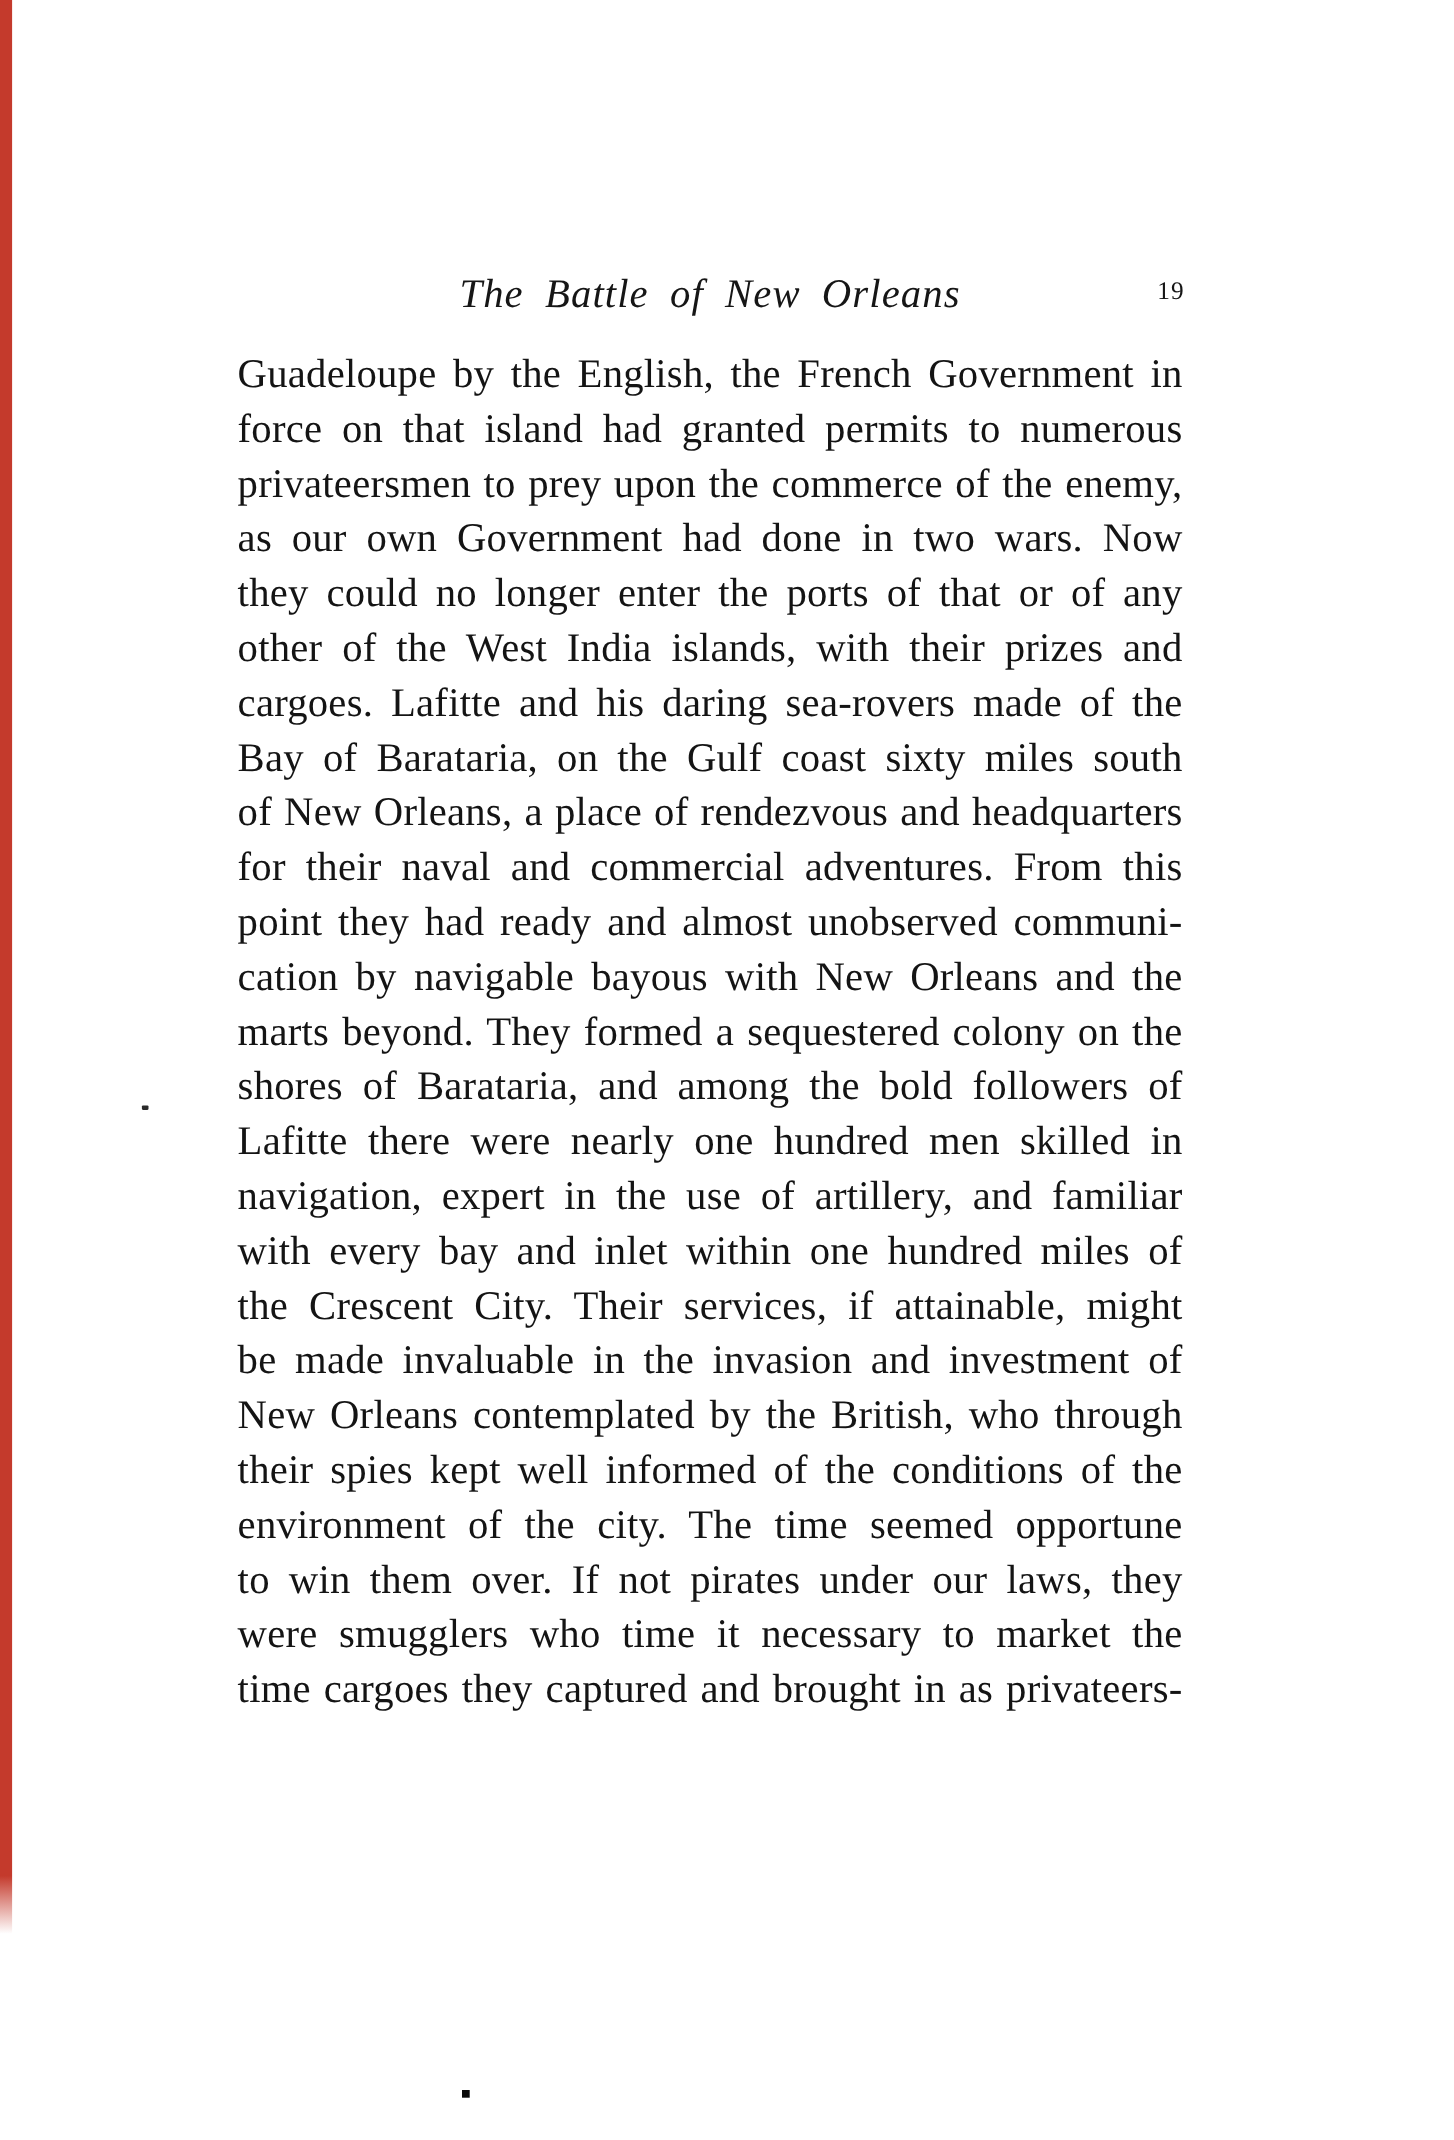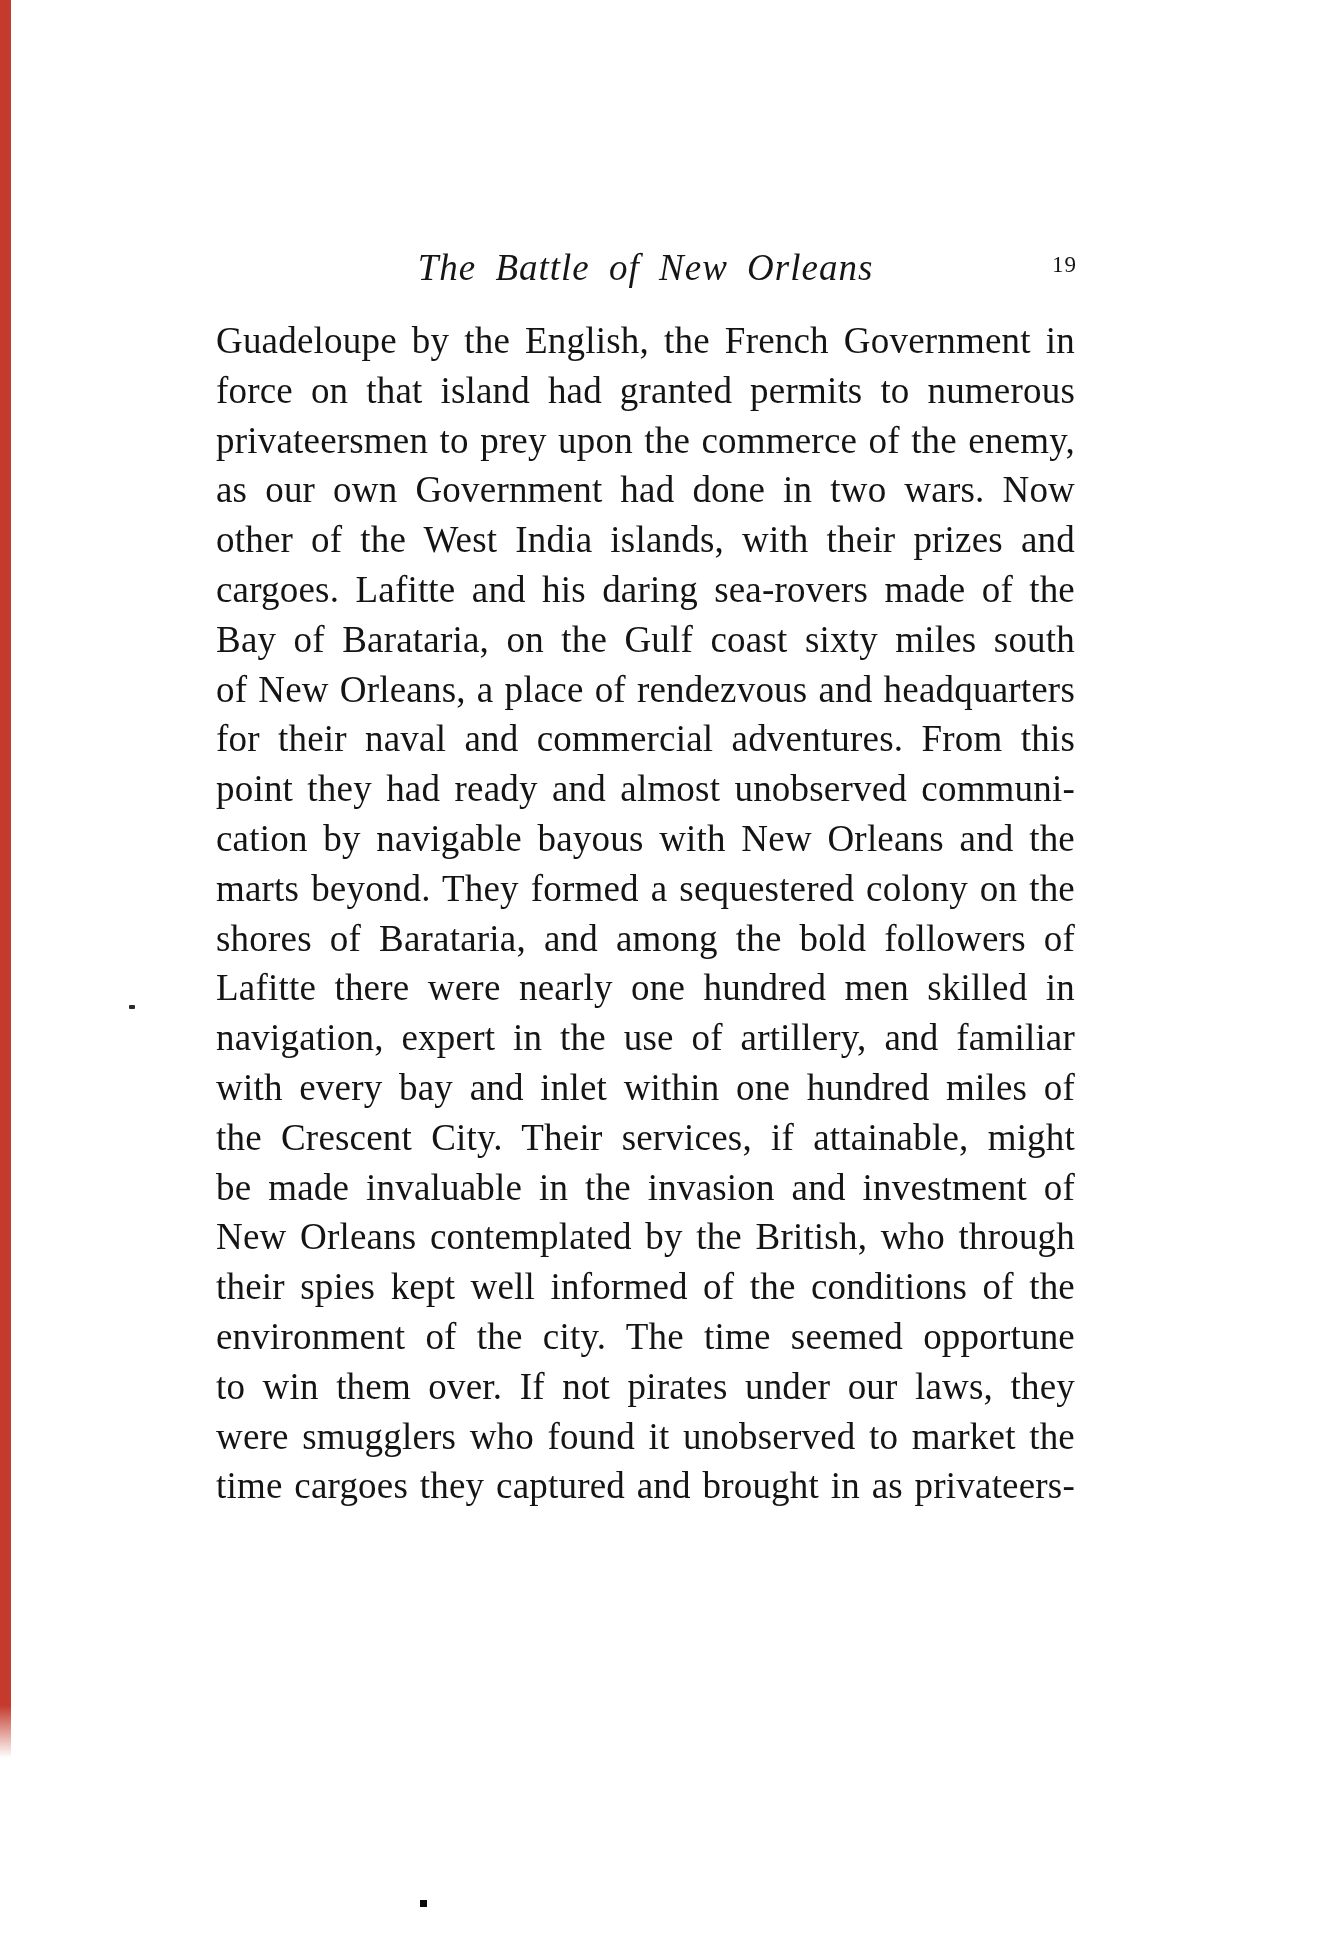--- a/index.html
+++ b/index.html
@@ -100,38 +100,39 @@
   <div id="running-head">
     <div id="page-title">The Battle of New Orleans</div>
     <div id="page-number">19</div>
   </div>
 
   <div id="body-block">
       <div class="body-line">Guadeloupe by the English, the French Government in</div>
       <div class="body-line">force on that island had granted permits to numerous</div>
       <div class="body-line">privateersmen to prey upon the commerce of the enemy,</div>
       <div class="body-line">as our own Government had done in two wars. Now</div>
+      <div class="body-line">they could no longer enter the ports of that or of any</div>
       <div class="body-line">other of the West India islands, with their prizes and</div>
       <div class="body-line">cargoes. Lafitte and his daring sea-rovers made of the</div>
       <div class="body-line">Bay of Barataria, on the Gulf coast sixty miles south</div>
       <div class="body-line">of New Orleans, a place of rendezvous and headquarters</div>
       <div class="body-line">for their naval and commercial adventures. From this</div>
       <div class="body-line">point they had ready and almost unobserved communi-</div>
       <div class="body-line">cation by navigable bayous with New Orleans and the</div>
       <div class="body-line">marts beyond. They formed a sequestered colony on the</div>
       <div class="body-line">shores of Barataria, and among the bold followers of</div>
       <div class="body-line">Lafitte there were nearly one hundred men skilled in</div>
       <div class="body-line">navigation, expert in the use of artillery, and familiar</div>
       <div class="body-line">with every bay and inlet within one hundred miles of</div>
       <div class="body-line">the Crescent City. Their services, if attainable, might</div>
       <div class="body-line">be made invaluable in the invasion and investment of</div>
       <div class="body-line">New Orleans contemplated by the British, who through</div>
       <div class="body-line">their spies kept well informed of the conditions of the</div>
       <div class="body-line">environment of the city. The time seemed opportune</div>
       <div class="body-line">to win them over. If not pirates under our laws, they</div>
-      <div class="body-line">were smugglers who found it unobserved to market the</div>
+      <div class="body-line">were smugglers who time it necessary to market the</div>
       <div class="body-line">time cargoes they captured and brought in as privateers-</div>
     </div>
 
   <div id="margin-speck"></div>
   <div id="bottom-dot"></div>
 
 </div>
 
 </body></html>

